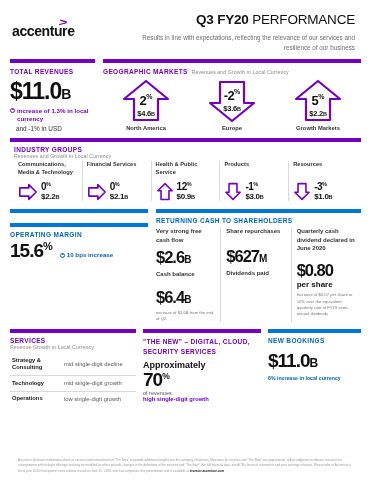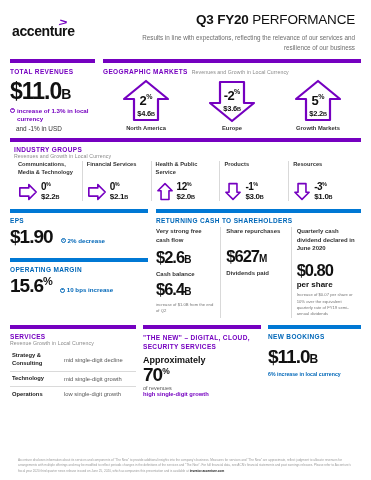--- a/index.html
+++ b/index.html
@@ -234,21 +234,21 @@
       </div>
 
       <div class="ig-cell">
         <div class="ig-name">Health &amp; Public Service</div>
         <div class="ig-row">
           <svg width="18" height="19" viewBox="0 0 22 24">
             <path d="M11 2 L20 11 L16 11 L16 22 L6 22 L6 11 L2 11 Z" fill="none" stroke="#7500c0" stroke-width="2" stroke-linejoin="round"></path>
           </svg>
           <div class="ig-nums">
             <div class="ig-pct"><span>12</span><sup>%</sup></div>
-            <div class="ig-amt"><span>$2.0</span><em>B</em></div>
+            <div class="ig-amt"><span>$0.9</span><em>B</em></div>
           </div>
         </div>
       </div>
 
       <div class="ig-cell">
         <div class="ig-name">Products</div>
         <div class="ig-row">
           <svg width="18" height="19" viewBox="0 0 22 24">
             <path d="M11 22 L20 13 L16 13 L16 2 L6 2 L6 13 L2 13 Z" fill="none" stroke="#7500c0" stroke-width="2" stroke-linejoin="round"></path>
           </svg>
@@ -271,30 +271,20 @@
           </div>
         </div>
       </div>
 
     </div>
   </div>
 
   <div class="row3" style="margin-top:8px;">
     <div class="col-eps">
       <div class="bar blue"></div>
-      <div style="padding-top:4px;">
-        <div class="sec-title blue">EPS</div>
-        <div class="eps-line">
-          <span class="eps-big">$1.90</span>
-          <span class="eps-note">
-              <span class="circ blue down"></span>
-              <span>2% decrease</span>
-            </span>
-        </div>
-      </div>
 
       <div class="bar blue" style="margin-top:10px;"></div>
       <div style="padding-top:4px;">
         <div class="sec-title blue">OPERATING MARGIN</div>
         <div class="eps-line">
           <span class="eps-big"><span>15.6</span><sup>%</sup></span>
           <span class="eps-note">
               <span class="circ blue"></span>
               <span>10 bps increase</span>
             </span>
@@ -305,21 +295,21 @@
     <div class="col-cash">
       <div class="bar blue"></div>
       <div style="padding-top:4px;">
         <div class="sec-title blue">RETURNING CASH TO SHAREHOLDERS</div>
         <div class="cash-grid">
 
           <div class="cash-cell">
             <div class="cash-lbl">Very strong free cash flow</div>
             <div class="cash-big"><span>$2.6</span><small>B</small></div>
             <div class="cash-lbl" style="min-height:0;margin-top:3px;">Cash balance</div>
-            <div class="cash-big" style="margin-top:1px;"><span>$6.4</span><small>B</small></div>
+            <div class="cash-big" style="margin-top:9px;"><span>$6.4</span><small>B</small></div>
             <div class="fine">increase of $1.0B from the end of Q2</div>
           </div>
 
           <div class="cash-cell">
             <div class="cash-lbl">Share repurchases</div>
             <div class="cash-big"><span>$627</span><small>M</small></div>
             <div class="cash-lbl" style="min-height:0;margin-top:3px;">Dividends paid</div>
           </div>
 
           <div class="cash-cell">

